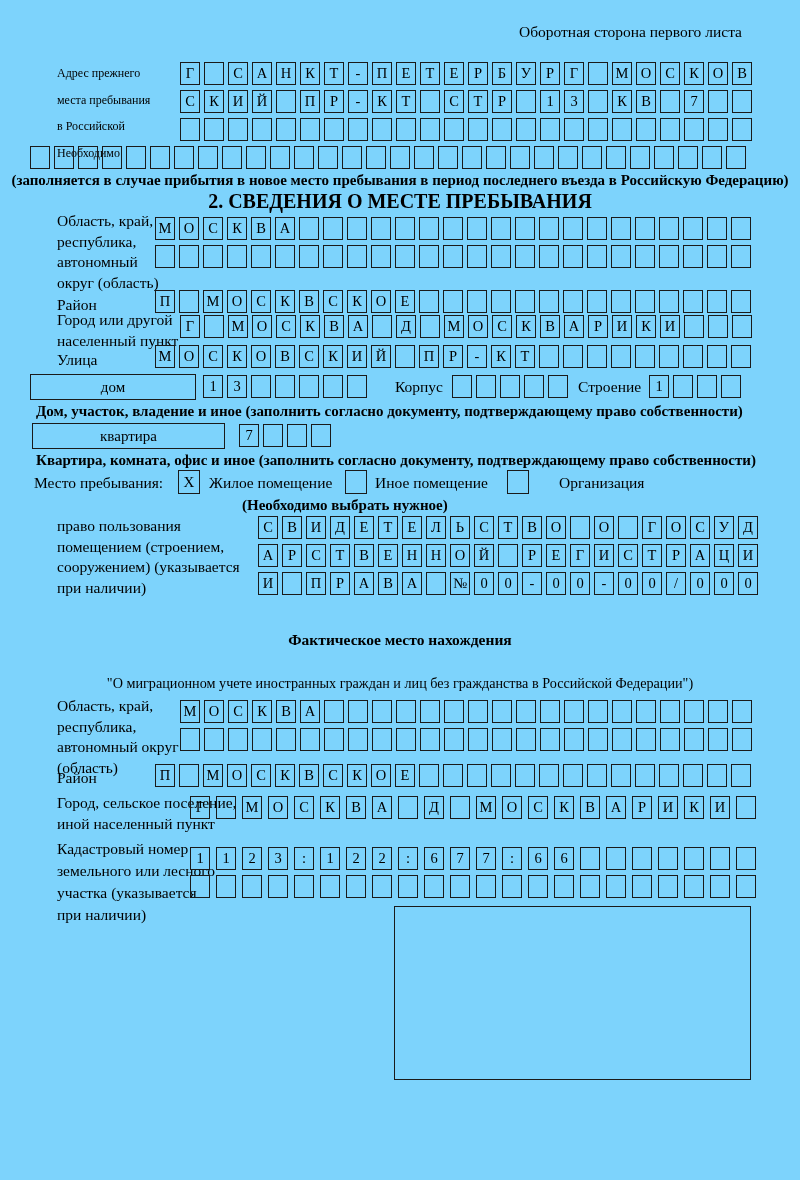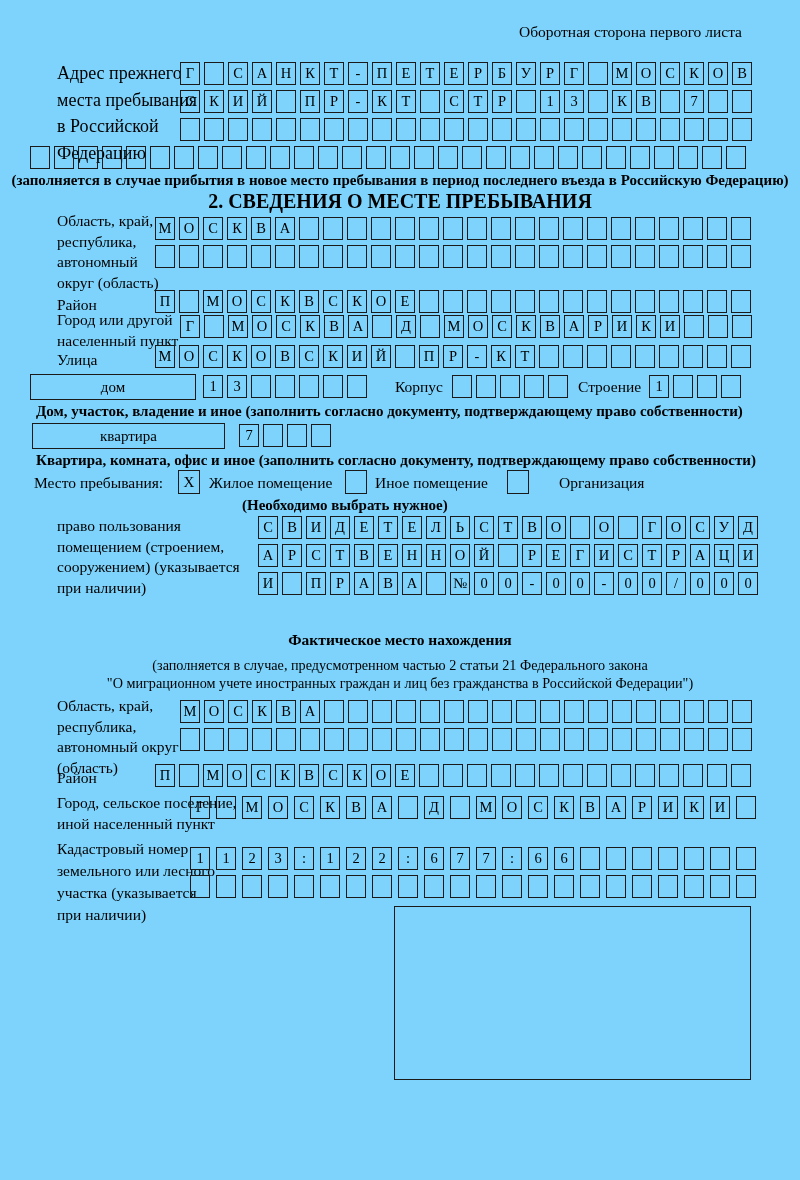--- a/index.html
+++ b/index.html
@@ -5,21 +5,21 @@
   html,body{margin:0;padding:0;background:#fff;}
   .page{position:relative;width:800px;height:1180px;background:#7dd3fc;color:#000;
         font-family:"Liberation Serif","DejaVu Serif",serif;overflow:hidden;}
   .abs{position:absolute;}
   .cells{display:flex;gap:4px;}
   .cells.g6{gap:6px;}
   .cell{flex:0 0 20px;width:20px;height:23px;border:1.6px solid #1a1a1a;box-sizing:border-box;
         display:flex;align-items:center;justify-content:center;font-size:14.5px;}
   .lbl{font-size:15.5px;line-height:20.5px;}
   .lbl22{font-size:15.5px;line-height:22px;}
-  .lbl-wide{font-size:18px;line-height:26.5px;}
+  .lbl-wide{font-size:12px;line-height:26.5px;}
   .cap{font-size:15px;font-weight:bold;}
   .ttl{font-size:20px;font-weight:bold;}
   .ttl2{font-size:15.5px;font-weight:bold;}
   .note14{font-size:14.2px;line-height:18px;}
   .widebox{border:1.6px solid #1a1a1a;box-sizing:border-box;display:flex;align-items:center;
            justify-content:center;font-size:15px;height:26px;}
   .chk{width:22px;height:24px;border:1.6px solid #1a1a1a;box-sizing:border-box;display:flex;
        align-items:center;justify-content:center;font-size:15px;position:absolute;}
   .center{left:0;width:800px;text-align:center;}
   .stamp{border:1.8px solid #1a1a1a;box-sizing:border-box;}
@@ -29,21 +29,21 @@
 <body>
 
 <div class="page">
 
   <div class="abs lbl" style="top:22px;right:58px;">Оборотная сторона первого листа</div>
 
   <div class="abs lbl-wide" style="left:57px;top:60px;">
       <div class="ln">Адрес прежнего</div>
       <div class="ln">места пребывания</div>
       <div class="ln">в Российской</div>
-      <div class="ln">Федерацию</div>
+      <div class="ln">Необходимо</div>
     </div>
   <div class="abs cells" style="left:180px;top:62px;">
       <span class="cell">Г</span>
       <span class="cell"></span>
       <span class="cell">С</span>
       <span class="cell">А</span>
       <span class="cell">Н</span>
       <span class="cell">К</span>
       <span class="cell">Т</span>
       <span class="cell">-</span>
@@ -417,21 +417,20 @@
       <span class="cell">-</span>
       <span class="cell">0</span>
       <span class="cell">0</span>
       <span class="cell">/</span>
       <span class="cell">0</span>
       <span class="cell">0</span>
       <span class="cell">0</span>
     </div>
 
   <div class="abs ttl2 center" style="top:631px;">Фактическое место нахождения</div>
-  <div class="abs note14 center" style="top:656px;">(заполняется в случае, предусмотренном частью 2 статьи 21 Федерального закона</div>
   <div class="abs note14 center" style="top:674px;">"О миграционном учете иностранных граждан и лиц без гражданства в Российской Федерации")</div>
 
   <div class="abs lbl" style="left:57px;top:696px;">
       <div class="ln">Область, край,</div>
       <div class="ln">республика,</div>
       <div class="ln">автономный округ</div>
       <div class="ln">(область)</div>
     </div>
   <div class="abs cells" style="left:180px;top:700px;">
       <span class="cell">М</span>

